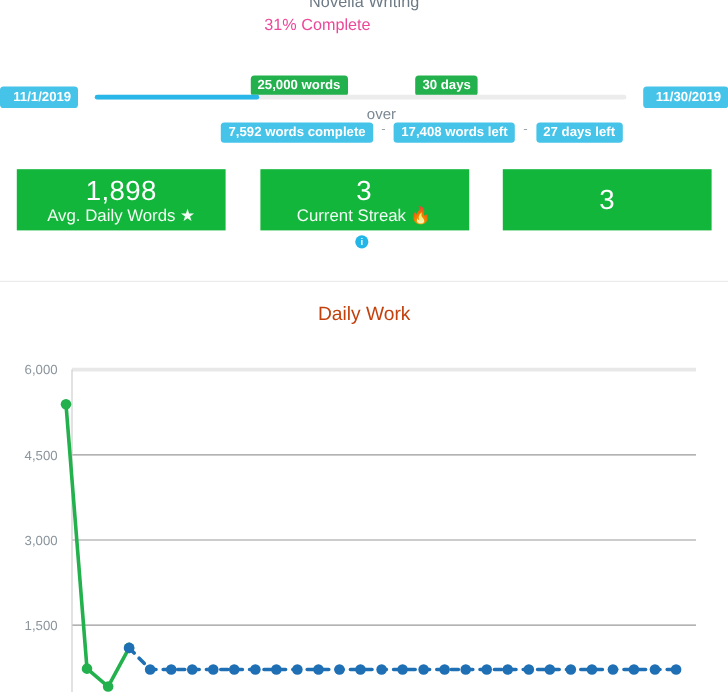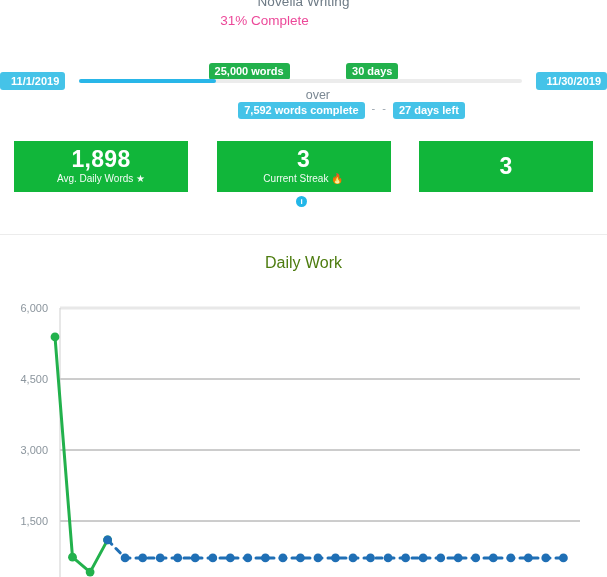--- a/index.html
+++ b/index.html
@@ -74,39 +74,39 @@
   
   .cards { position: absolute; top: 141px; left: 14px; width: 579px; height: 51px;
            display: flex; justify-content: space-between; }
   .card {
     width: 174px; height: 51px;
     background: #11b63a;
     display: flex; flex-direction: column;
     align-items: center; justify-content: center;
     color: #ffffff;
   }
-  .card-value { font-size: 23px; line-height: 25px; font-weight: 700; letter-spacing: .3px; }
-  .card-label { font-size: 10px; line-height: 14px; opacity: .95; }
+  .card-value { font-size: 23px; line-height: 25px; font-weight: 400; letter-spacing: .3px; }
+  .card-label { font-size: 14px; line-height: 14px; opacity: .95; }
   .info-icon {
     position: absolute; top: 196px; left: 296px;
     width: 11px; height: 11px; border-radius: 50%;
     background: #22b6e8; color: #fff;
     font-size: 8px; font-weight: bold; line-height: 11px; text-align: center;
   }
 
   
   .divider {
     position: absolute; top: 234px; left: 0; width: 607px; height: 1px;
     background: #ececec;
   }
 
   
   .chart-title {
     position: absolute; top: 254px; left: 0; width: 607px;
-    text-align: center; font-size: 16px; color: #4d7c0f; font-weight: 400;
+    text-align: center; font-size: 16px; color: #c2410c; font-weight: 400;
   }
   .chart-area { position: absolute; top: 290px; left: 0; width: 583px; height: 287px; }
   .chart-area svg { display: block; }
   .ytick { font-size: 11px; fill: #8b959d; font-family: "Liberation Sans", sans-serif; }
 </style>
 </head>
 <body>
 
 <div id="root">
 
@@ -123,20 +123,21 @@
     <span class="badge badge-blue">11/1/2019</span>
     <span class="bar-track">
       <span class="bar-fill" id="barFill" style="width: 31%;"></span>
     </span>
     <span class="badge badge-blue">11/30/2019</span>
   </div>
 
   <div class="sub-row">
     <span class="badge badge-blue">7,592 words complete</span>
     <span class="dash-sep">-</span>
+    <span class="badge badge-blue">17,408 words left</span>
     <span class="dash-sep">-</span>
     <span class="badge badge-blue">27 days left</span>
   </div>
 
   <div class="cards">
     <div class="card">
       <div class="card-value">1,898</div>
       <div class="card-label">Avg. Daily Words ★</div>
     </div>
     <div class="card">

